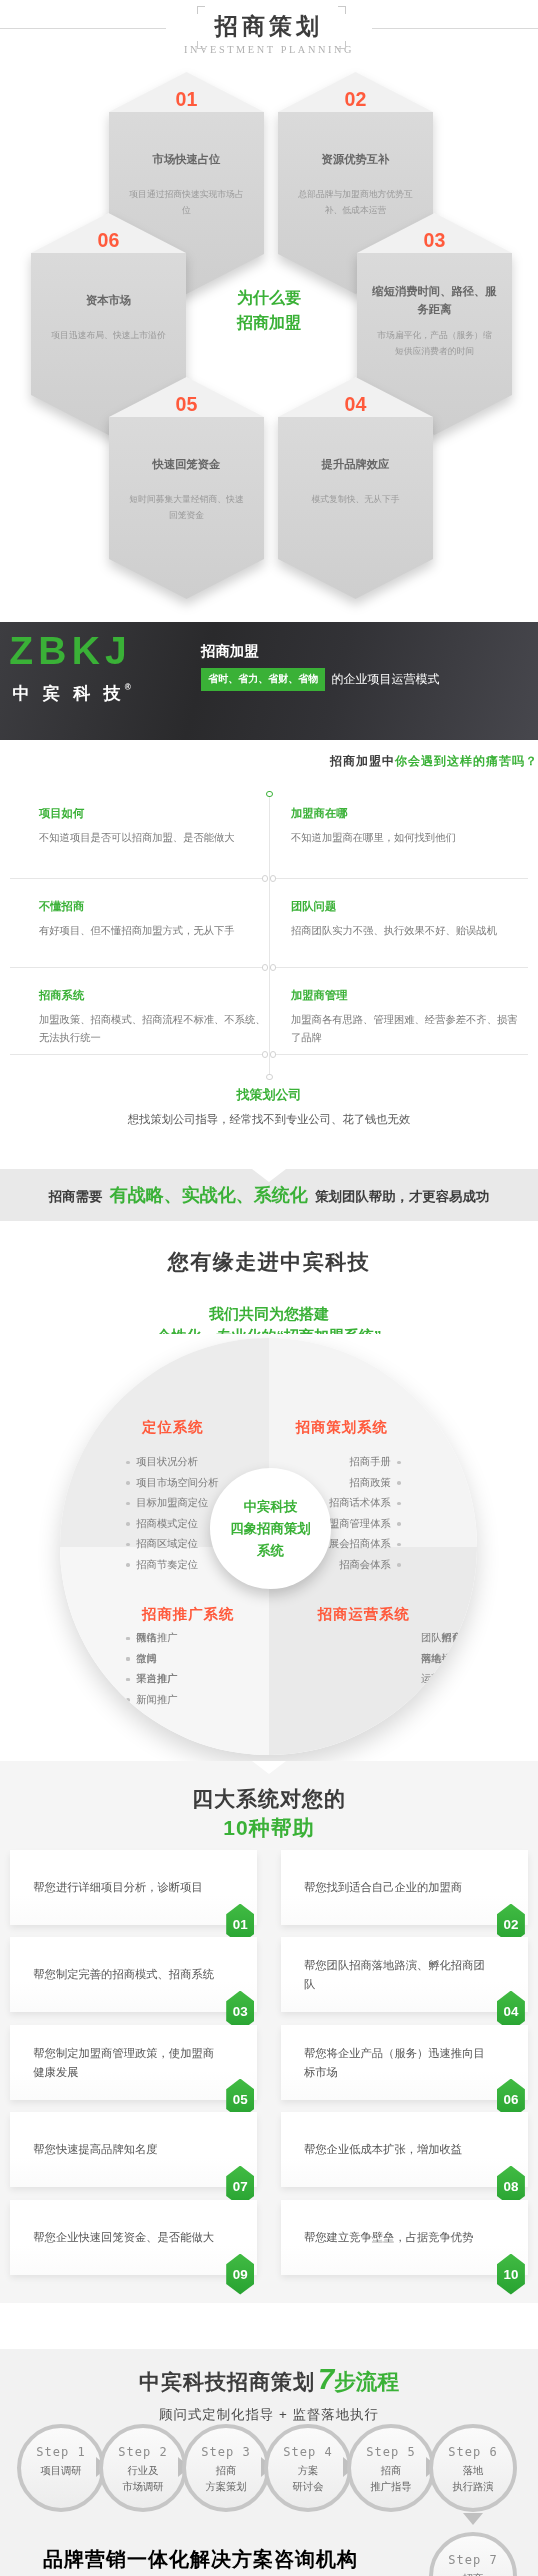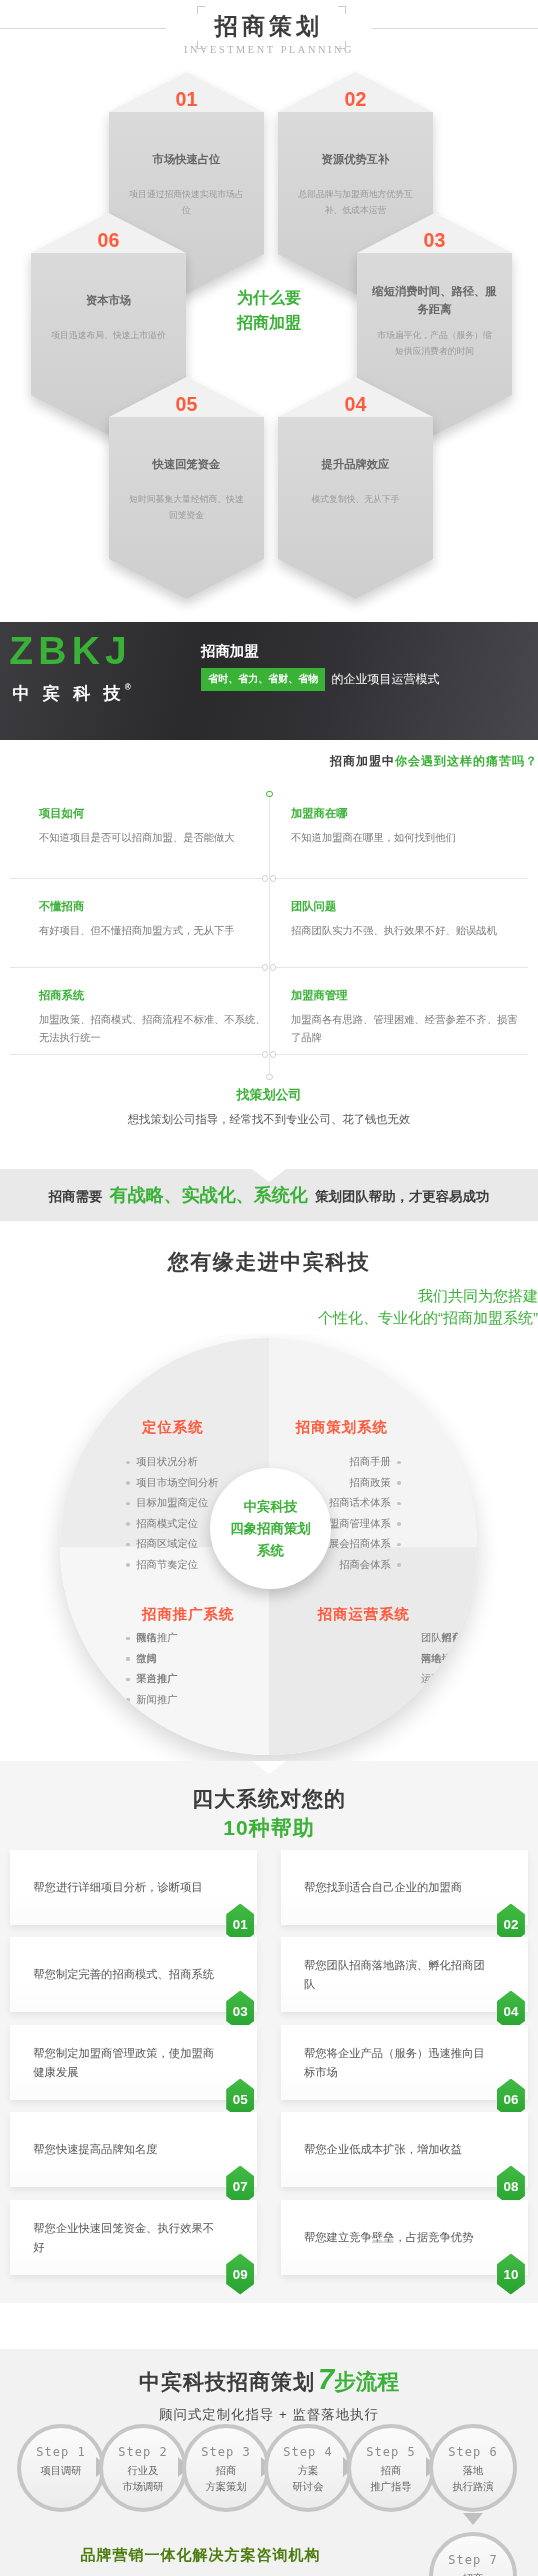--- a/index.html
+++ b/index.html
@@ -78,21 +78,21 @@
   .sec-need{height:52px;background:#e9e9e9;overflow:visible;}
   .sec-need::before{content:"";position:absolute;top:0;left:50%;margin-left:-17.5px;width:0;height:0;
     border-left:17.5px solid transparent;border-right:17.5px solid transparent;border-top:13px solid #fff;}
   .need-text{text-align:center;line-height:52px;white-space:nowrap;}
   .need-text .n{font-size:13.4px;font-weight:bold;color:#3c3c3c;}
   .need-text .hl{font-size:18px;font-weight:bold;color:#3ab137;margin:0 5.2px;}
 
   
   .sec-welcome{height:113px;}
   .wl-title{text-align:center;padding-top:27px;font-size:21px;font-weight:bold;color:#3c3c3c;letter-spacing:1.5px;}
-  .wl-green{text-align:right;margin-top:9px;font-size:15px;font-weight:normal;color:#3ab137;line-height:21.6px;}
+  .wl-green{text-align:center;margin-top:27px;font-size:15px;font-weight:bold;color:#3ab137;line-height:21.6px;}
 
   
   .sec-quad{height:427px;}
   .big-circle{position:absolute;left:60px;top:4.1px;width:417px;height:417px;border-radius:50%;overflow:hidden;
     box-shadow:0 10.3px 23px rgba(0,0,0,.16);}
   .q{position:absolute;width:50%;height:50%;}
   .q.tl{left:0;top:0;background:#ececec;} .q.tr{right:0;top:0;background:#f4f4f4;}
   .q.bl{left:0;bottom:0;background:#f6f6f6;} .q.br{right:0;bottom:0;background:#eaeaea;}
   .qt{position:absolute;font-size:14.4px;font-weight:bold;color:#ff5a3c;letter-spacing:1px;}
   .qt.tl{left:82px;top:80px;} .qt.tr{right:89px;top:80px;}
@@ -142,21 +142,21 @@
   .s-name{margin-top:4.6px;font-size:10.3px;color:#666;line-height:15.5px;}
   .st1{left:17px;top:75px;} .st2{left:99px;top:75px;} .st3{left:182px;top:75px;}
   .st4{left:264px;top:75px;} .st5{left:347px;top:75px;} .st6{left:429px;top:75px;}
   .st7{left:429px;top:183px;}
   .arr-r{position:absolute;width:0;height:0;border-top:10.3px solid transparent;border-bottom:10.3px solid transparent;
     border-left:12.4px solid #c0c0c0;top:108px;}
   .ar1{left:96px;} .ar2{left:178px;} .ar3{left:261px;} .ar4{left:343px;} .ar5{left:426px;}
   .arr-d{position:absolute;width:0;height:0;border-left:10.3px solid transparent;border-right:10.3px solid transparent;
     border-top:12.4px solid #c0c0c0;left:463px;top:164px;}
   .proc-footer{position:absolute;left:23px;width:355px;top:197px;text-align:center;}
-  .pf-line{font-size:15px;font-weight:bold;color:#4d7c0f;letter-spacing:1px;}
+  .pf-line{font-size:20px;font-weight:bold;color:#000000;letter-spacing:1px;}
 </style>
 </head>
 <body>
 
 <section class="sec-header">
   <div class="hd-line l"></div>
   <div class="hd-line r"></div>
   <div class="hd-frame">
     <i class="tl"></i>
       <i class="tr"></i>
@@ -377,21 +377,21 @@
   </div>
   <div class="card c-l row4">
     <span>帮您快速提高品牌知名度</span>
     <div class="badge">07</div>
   </div>
   <div class="card c-r row4">
     <span>帮您企业低成本扩张，增加收益</span>
     <div class="badge">08</div>
   </div>
   <div class="card c-l row5">
-    <span>帮您企业快速回笼资金、执行效果不好</span>
+    <span>帮您企业快速回笼资金、是否能做大</span>
     <div class="badge">09</div>
   </div>
   <div class="card c-r row5">
     <span>帮您建立竞争壁垒，占据竞争优势</span>
     <div class="badge">10</div>
   </div>
 </section>
 
 <section class="sec-gap"></section>
 

